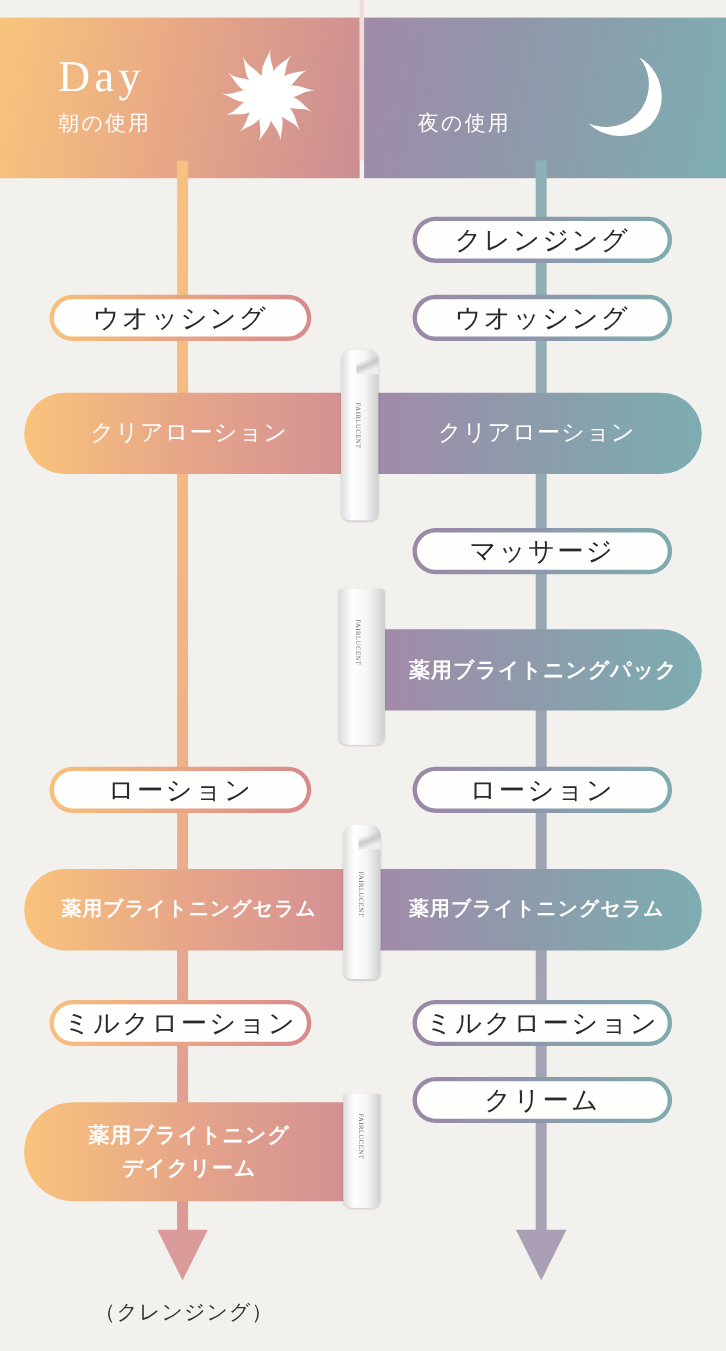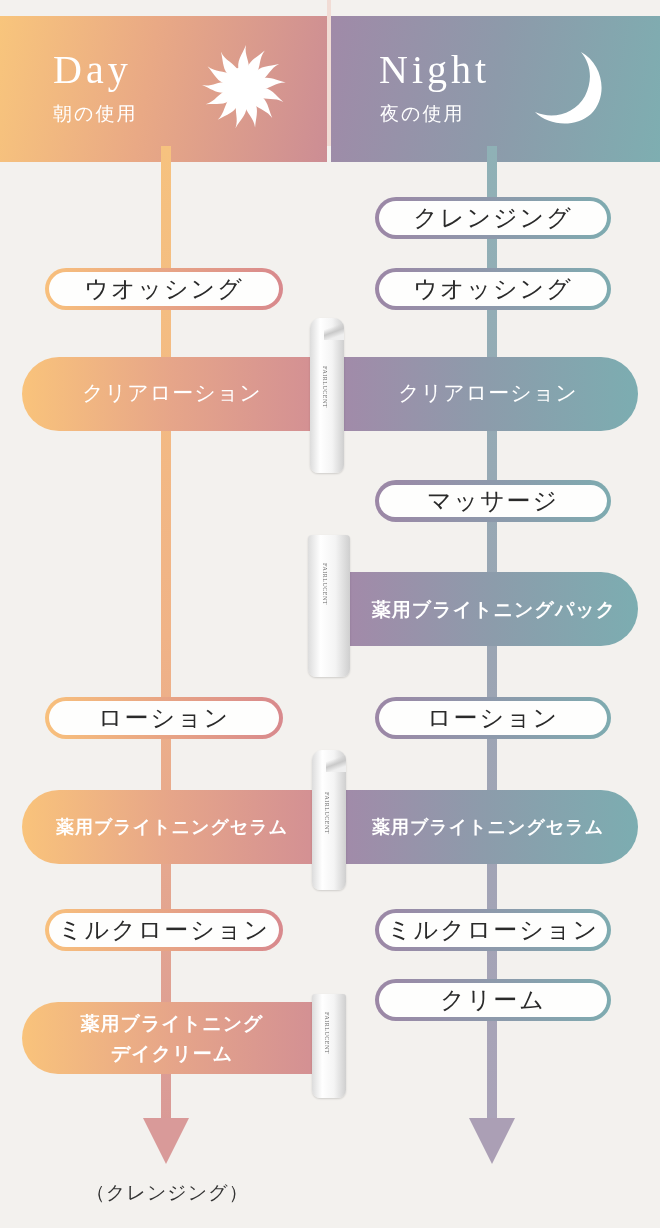--- a/index.html
+++ b/index.html
@@ -10,21 +10,21 @@
     position: relative;
   }
   .abs { position: absolute; }
 
   
   .hdr { position: absolute; top: 16px; height: 146px; }
   .hdr-day { left: 0; width: 327px; background: linear-gradient(100deg, #f8c57c 0%, #e9a985 45%, #cc8d94 100%); }
   .hdr-night { left: 331px; width: 329px; background: linear-gradient(100deg, #a08aa8 0%, #8d9aaa 50%, #7eaeb1 100%); }
   .hdr-gap { position: absolute; top: 0; left: 327px; width: 4px; height: 146px; background: #f1dcd5; }
   .hdr-title { position: absolute; color: #fff; font-family: "Liberation Serif", "DejaVu Serif", serif; font-size: 40px; letter-spacing: 4px; line-height: 1; }
-  .hdr-sub { position: absolute; color: #fff; font-family: Liberation Sans, sans-serif; font-size: 19px; letter-spacing: 2px; line-height: 1; }
+  .hdr-sub { position: absolute; color: #fff; font-family: Liberation Mono, monospace; font-size: 19px; letter-spacing: 2px; line-height: 1; }
 
   
   .line { position: absolute; width: 10px; }
   .line-day { left: 161px; top: 146px; height: 980px; background: linear-gradient(180deg, #f6c27f 0%, #f0b387 50%, #d99a97 100%); }
   .line-night { left: 487px; top: 146px; height: 980px; background: linear-gradient(180deg, #8fb1b6 0%, #9aa5b3 50%, #aaa3b8 100%); }
 
   .arrow { position: absolute; width: 0; height: 0; border-left: 23px solid transparent; border-right: 23px solid transparent; }
   .arrow-day { left: 143px; top: 1118px; border-top: 46px solid #d99a99; }
   .arrow-night { left: 469px; top: 1118px; border-top: 46px solid #ab9fb5; }
 
@@ -90,21 +90,20 @@
       <use href="#ray" transform="rotate(216)"></use>
       <use href="#ray" transform="rotate(243)"></use>
       <use href="#ray" transform="rotate(270)"></use>
       <use href="#ray" transform="rotate(297)"></use>
       <use href="#ray" transform="rotate(324)"></use>
     </g>
   </svg>
 </div>
 <div class="hdr-gap"></div>
 <div class="hdr hdr-night">
-  <div class="hdr-title" style="left:48px; top:34px;">Night</div>
   <div class="hdr-sub" style="left:49px; top:88px;">夜の使用</div>
   <svg class="abs" style="left:200px; top:34px;" width="76" height="76" viewBox="0 0 76 76">
     <path fill="#fff" d="M50,2 C72,14 78,46 60,64 C44,78 18,76 4,62 C22,70 44,64 54,46 C62,30 60,14 50,2 Z"></path>
   </svg>
 </div>
 
 <div class="line line-day"></div>
 <div class="line line-night"></div>
 <div class="arrow arrow-day"></div>
 <div class="arrow arrow-night"></div>
@@ -124,21 +123,21 @@
   <span>クリアローション</span>
 </div>
 <div class="big big-night" style="left:338px; width:300px; top:357px;">
   <span>クリアローション</span>
 </div>
 <div class="product bottle" style="left:310px; top:318px; width:34px; height:155px; border-radius:10px 10px 8px 8px;">
   <div class="cap-slant"></div>
   <div class="brand-v" style="left:12px; top:48px;">FAIRLUCENT</div>
 </div>
 
-<div class="pill pill-night" style="top:480px;align-items:center;">
+<div class="pill pill-night" style="top:480px;">
   <div class="pill-inner">マッサージ</div>
 </div>
 
 <div class="big big-night" style="left:350px; width:288px; top:572px; font-weight:bold; font-size:19px;">
   <span>薬用ブライトニングパック</span>
 </div>
 <div class="product bottle" style="left:308px; top:535px; width:42px; height:142px; border-radius:4px 4px 8px 8px;">
   <div class="brand-v" style="left:14px; top:28px;">FAIRLUCENT</div>
 </div>
 
@@ -164,21 +163,21 @@
   <div class="pill-inner">ミルクローション</div>
 </div>
 <div class="pill pill-night" style="top:909px;">
   <div class="pill-inner">ミルクローション</div>
 </div>
 
 <div class="pill pill-night" style="top:979px;">
   <div class="pill-inner">クリーム</div>
 </div>
 
-<div class="big big-day" style="left:22px; width:300px; top:1002px; height:72px; border-radius:45px 0 0 45px; flex-direction:column; font-weight:bold; font-size:19px;">
+<div class="big big-day" style="left:22px; width:300px; top:1002px; height:90px; border-radius:45px 0 0 45px; flex-direction:column; font-weight:bold; font-size:19px;">
   <span>薬用ブライトニング</span>
   <span>デイクリーム</span>
 </div>
 <div class="product bottle" style="left:312px; top:994px; width:34px; height:104px; border-radius:3px 3px 8px 8px;">
   <div class="brand-v" style="left:12px; top:18px;">FAIRLUCENT</div>
 </div>
 
 <div class="footer-note">（クレンジング）</div>
 
 </body></html>

